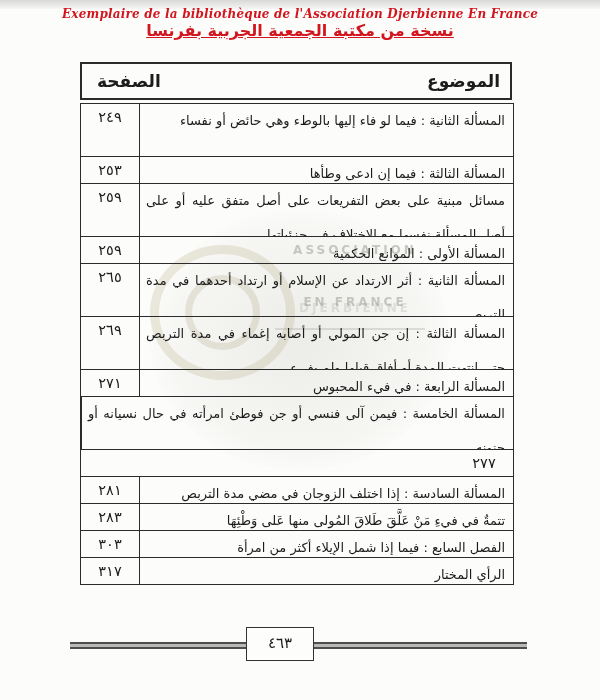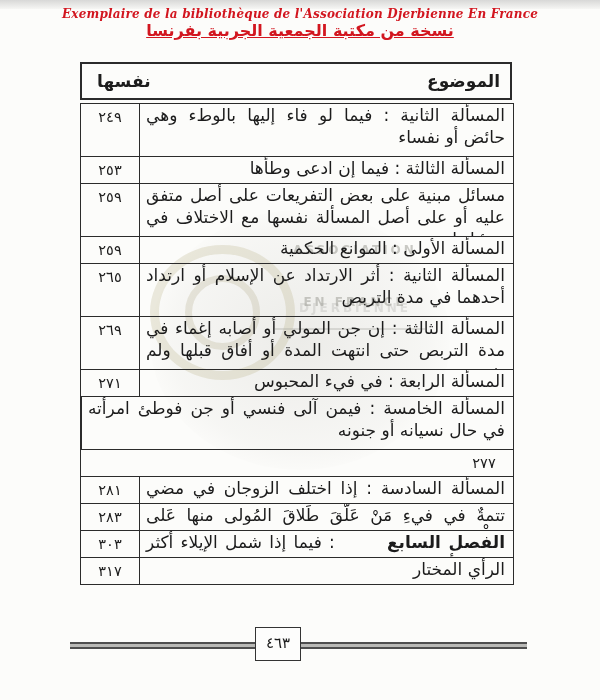--- a/index.html
+++ b/index.html
@@ -56,36 +56,36 @@
   .toc-body{
     position:absolute;left:80px;top:103px;width:432px;
     border:1.5px solid #2b2b2b;box-sizing:content-box;direction:rtl;z-index:2;
   }
   .row{display:flex;direction:rtl;}
   .row + .row{border-top:1.5px solid #2b2b2b;}
   .lines-1{height:26px;}
   .lines-2{height:52px;}
   .cell-topic{
     flex:1;border-left:1.5px solid #2b2b2b;
-    padding:0 8px 0 6px;font-size:17px;line-height:22px;
+    padding:0 8px 0 6px;font-size:13px;line-height:34px;
     text-align:justify;text-align-last:right;overflow:hidden;
   }
-  .cell-topic .bold{font-weight:bold;margin-left:45px;}
+  .cell-topic .bold{font-weight:normal;}
   .cell-page{
     width:58px;flex-shrink:0;text-align:center;
     font-size:14.5px;line-height:27px;letter-spacing:1px;
   }
   
   .footer-rule{
     position:absolute;left:70px;top:642px;width:457px;height:3px;
     border-top:2px solid #4e4e4e;border-bottom:2px solid #4e4e4e;
     background:#b9b9b6;z-index:2;
   }
   .footer-box{
-    position:absolute;left:255px;top:627px;width:46px;height:34px;
+    position:absolute;left:246px;top:627px;width:68px;height:34px;
     background:#fdfdfc;border:1.5px solid #333;box-sizing:border-box;
     text-align:center;line-height:31px;font-size:15px;z-index:3;
   }
 </style>
 </head>
 <body>
 
 <div class="scan-top-edge"></div>
 
 <div class="stamp-fr">Exemplaire de la bibliothèque de l'Association Djerbienne En France</div>
@@ -94,21 +94,21 @@
 <div class="wm wm-blob"></div>
 <div class="wm wm-emblem"></div>
 <div class="wm wm-emblem-inner"></div>
 <div class="wm wm-text wm-t1">ASSOCIATION</div>
 <div class="wm wm-text wm-t2">DJERBIENNE</div>
 <div class="wm wm-text wm-t3">EN FRANCE</div>
 <div class="wm wm-rule"></div>
 
 <div class="toc-header">
   <span>الموضوع</span>
-  <span>نفسها</span>
+  <span>الصفحة</span>
 </div>
 
 <div class="toc-body">
     <div class="row lines-2">
       <div class="cell-topic">المسألة الثانية : فيما لو فاء إليها بالوطء وهي حائض أو نفساء</div>
       <div class="cell-page">٢٤٩</div>
     </div>
     <div class="row lines-1">
       <div class="cell-topic">المسألة الثالثة : فيما إن ادعى وطأها</div>
       <div class="cell-page">٢٥٣</div>

